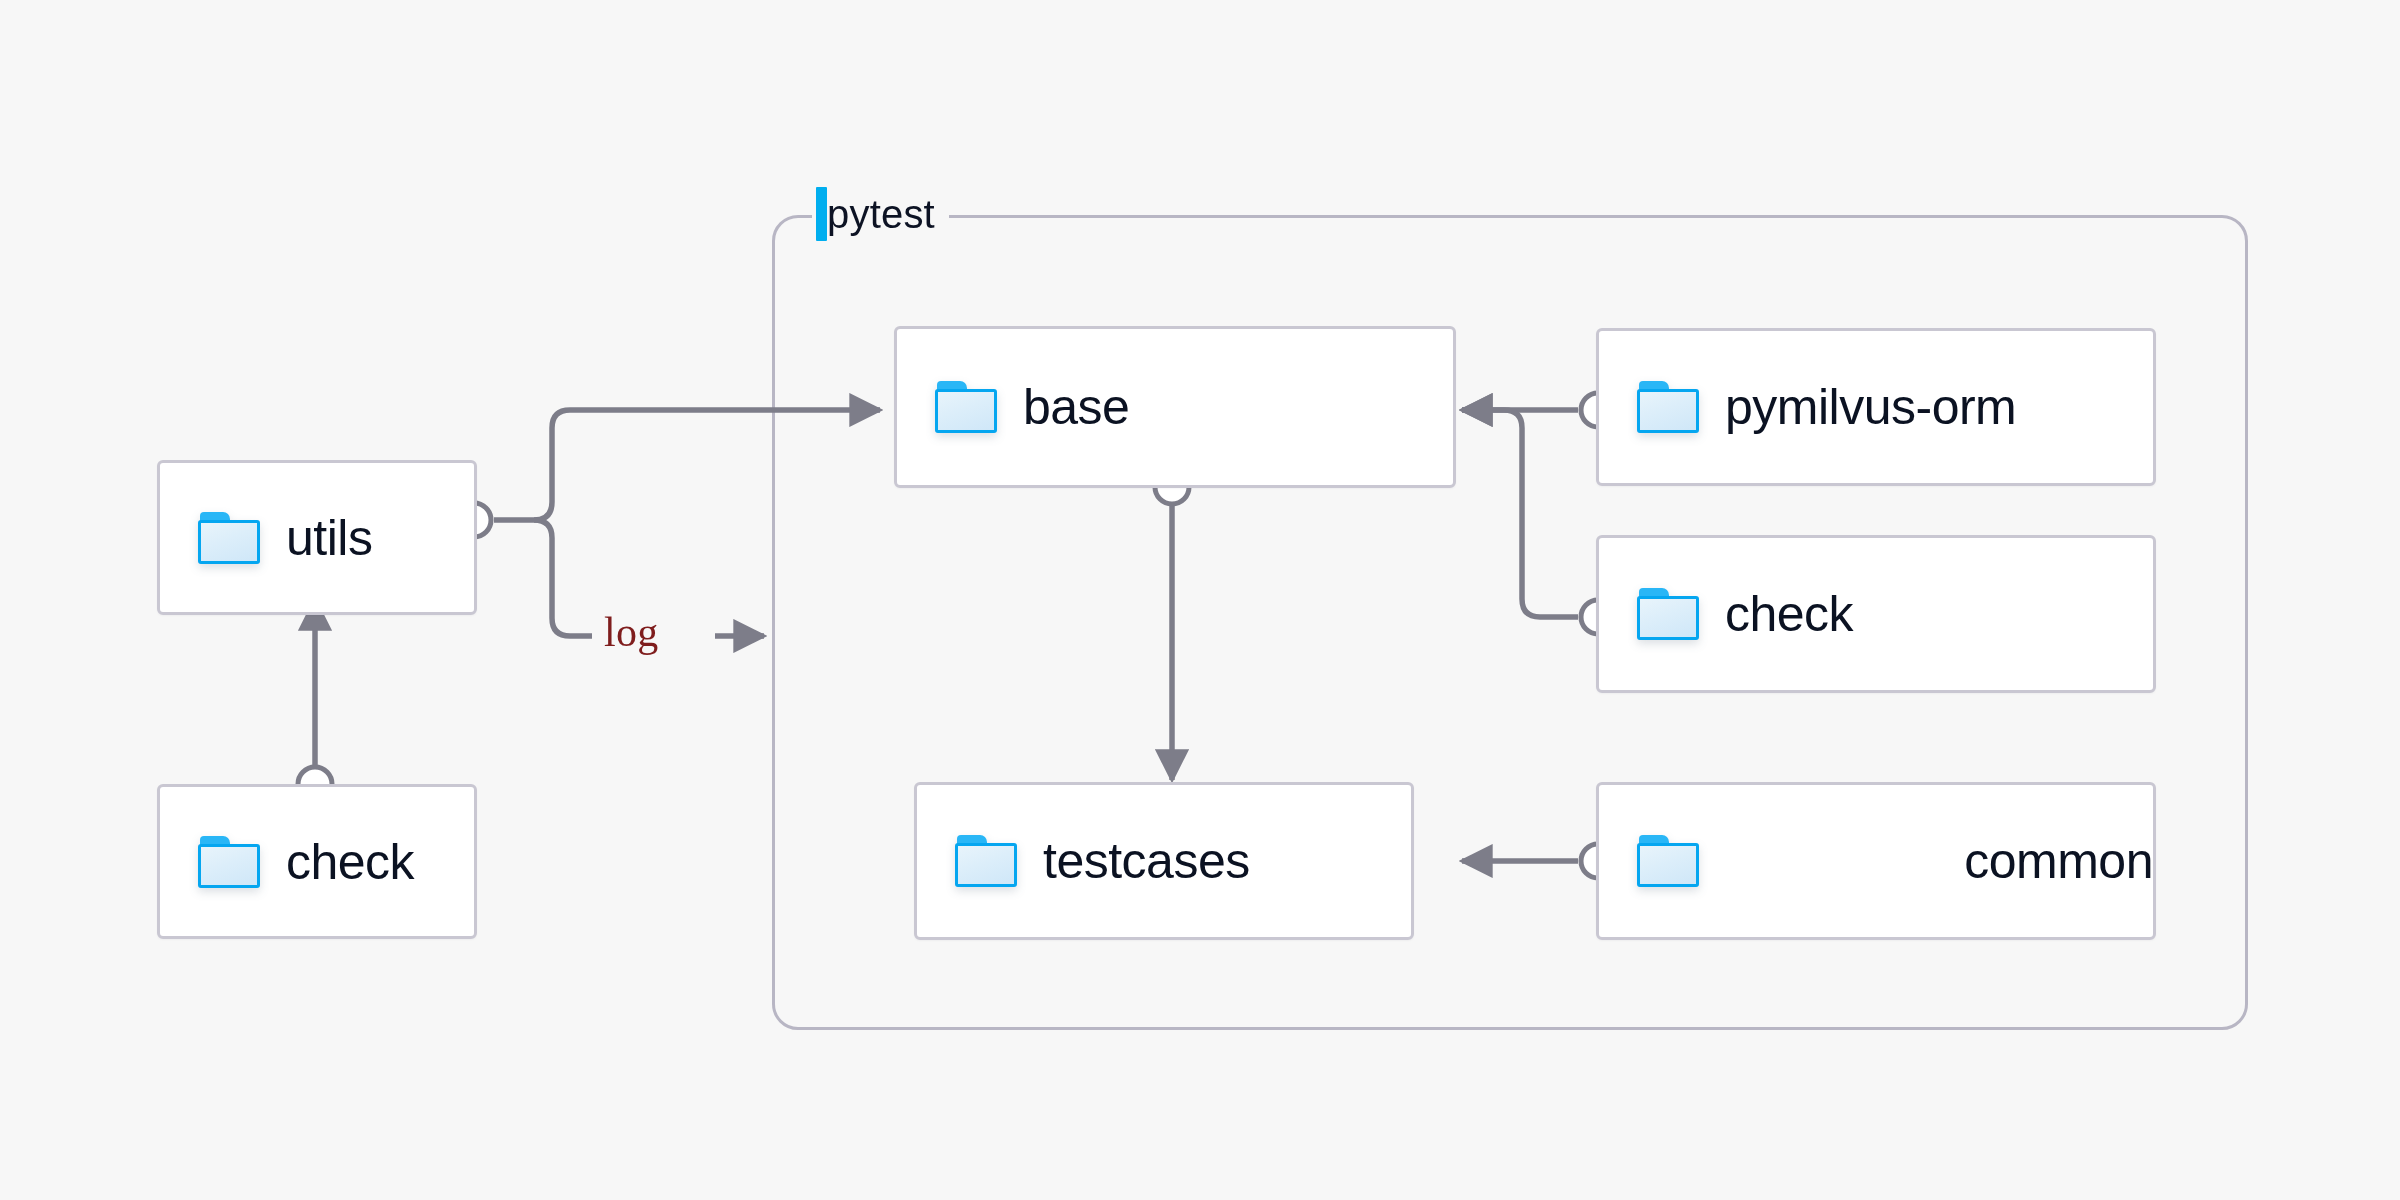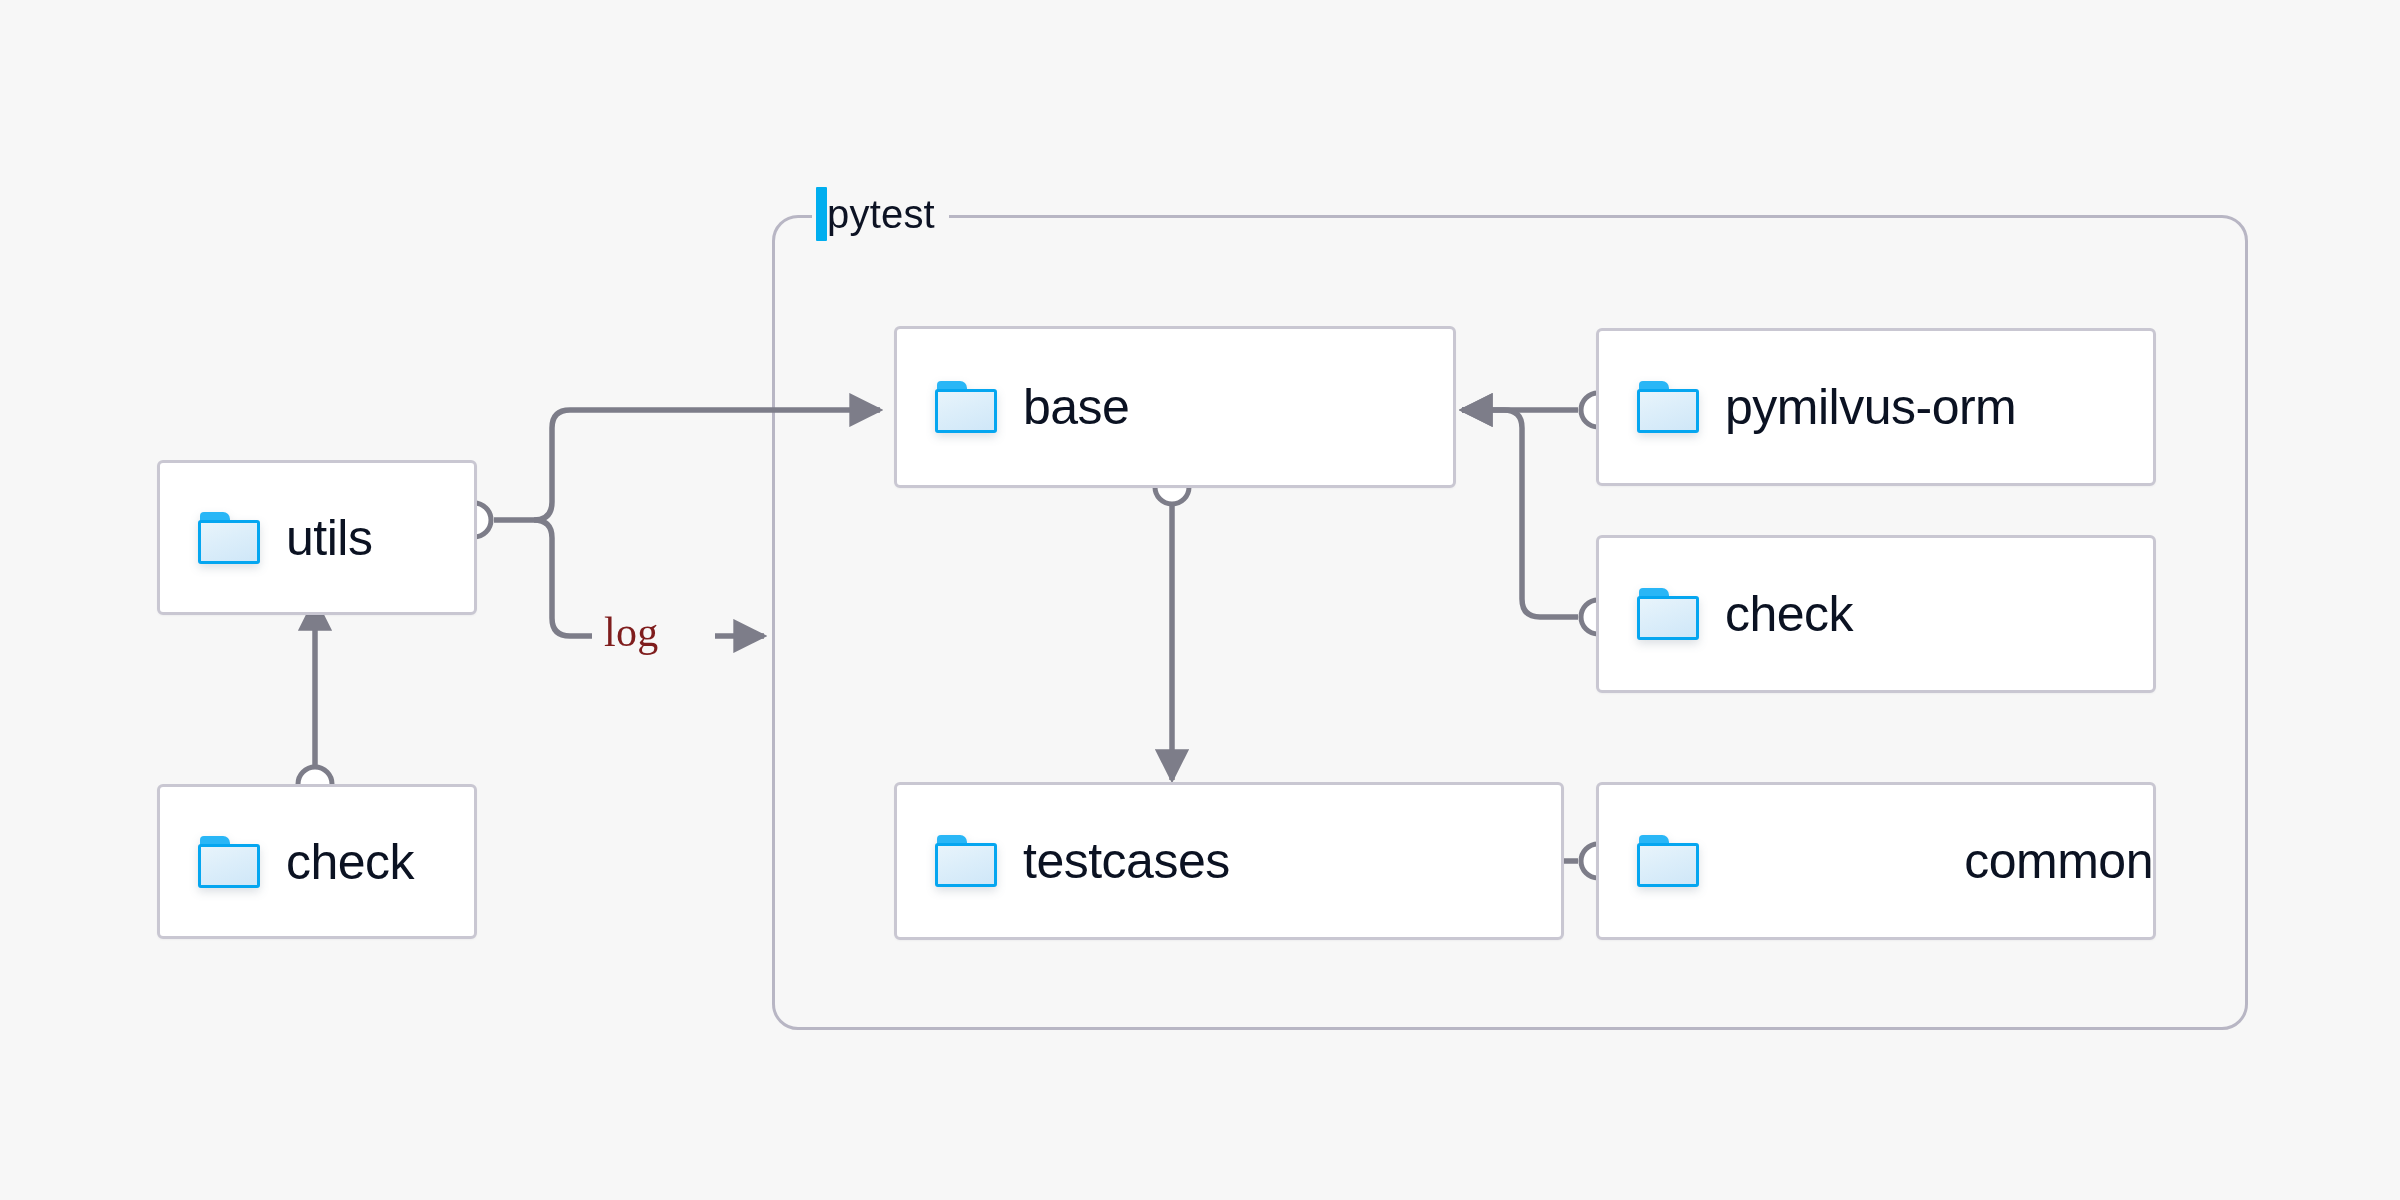--- a/index.html
+++ b/index.html
@@ -184,21 +184,21 @@
   </div>
 
   <div class="node" style="left:894px; top:326px; width:562px; height:162px;">
     <span class="folder">
       <span class="tab"></span>
         <span class="body"></span>
     </span>
     <span class="label">base</span>
   </div>
 
-  <div class="node" style="left:894px; top:782px; width:670px; height:158px;">
+  <div class="node" style="left:914px; top:782px; width:500px; height:158px;">
     <span class="folder">
       <span class="tab"></span>
         <span class="body"></span>
     </span>
     <span class="label">testcases</span>
   </div>
 
   <div class="node" style="left:1596px; top:535px; width:560px; height:158px;">
     <span class="folder">
       <span class="tab"></span>

